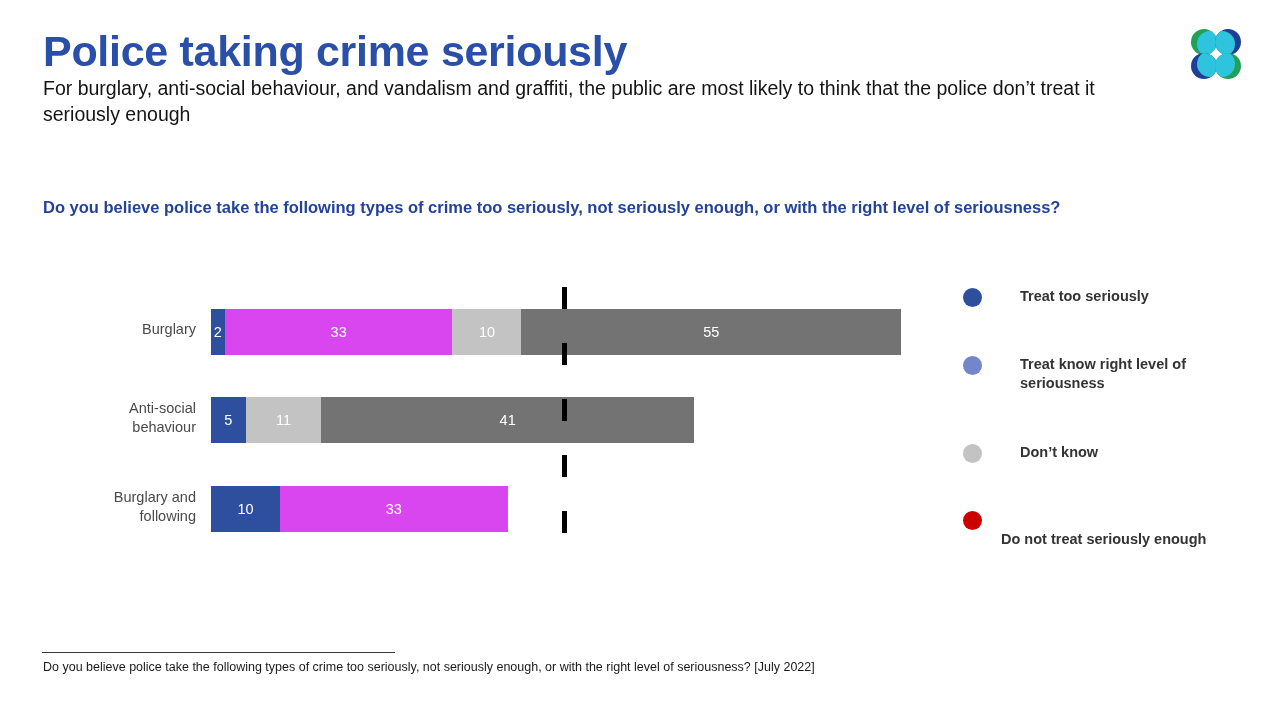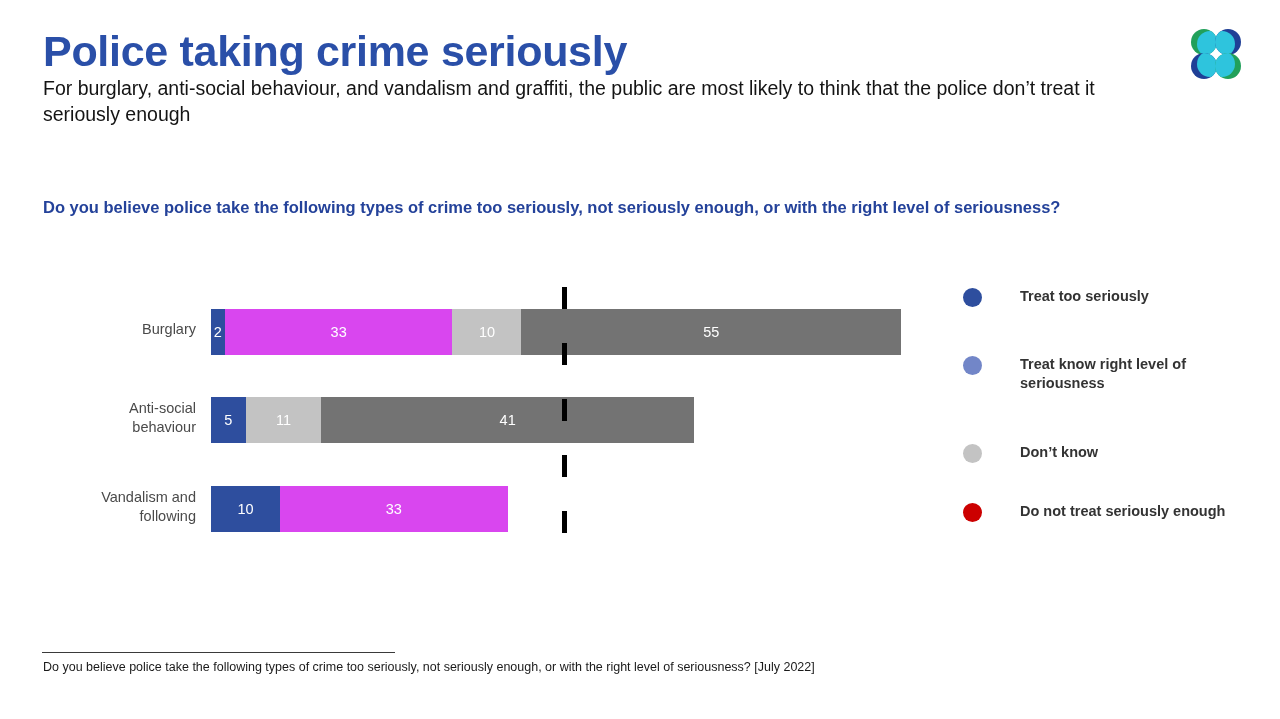--- a/index.html
+++ b/index.html
@@ -246,21 +246,21 @@
       </div>
       <div class="bar-track">
         <div class="seg seg-too" style="width:5%">5</div>
         <div class="seg seg-dk" style="width:11%">11</div>
         <div class="seg seg-not" style="width:54%">41</div>
       </div>
     </div>
 
     <div class="bar-row" style="top:199px;">
       <div class="row-label">
-        <span>Vandalism and</span><br>
+        <span>Burglary and</span><br>
         <span>following</span>
       </div>
       <div class="bar-track">
         <div class="seg seg-too" style="width:10%">10</div>
         <div class="seg seg-right" style="width:33%">33</div>
       </div>
     </div>
 
     <div class="ref-line" style="left:562px;"></div>
 
@@ -276,21 +276,21 @@
     <div class="legend-item" style="top:68px;">
       <span class="legend-dot" style="background:#7286C8"></span>
       <span class="legend-label">Treat know right level of seriousness</span>
     </div>
 
     <div class="legend-item" style="top:156px;">
       <span class="legend-dot" style="background:#C3C3C3"></span>
       <span class="legend-label">Don’t know</span>
     </div>
 
-    <div class="legend-item" style="top:215px;">
+    <div class="legend-item" style="top:223px;flex-direction:column;">
       <span class="legend-dot" style="background:#CC0000"></span>
       <span class="legend-label">Do not treat seriously enough</span>
     </div>
 
   </div>
 
   <div class="foot-rule"></div>
   <div class="footnote">Do you believe police take the following types of crime too seriously, not seriously enough, or with the right level of seriousness? [July 2022]</div>
 
 </div>

